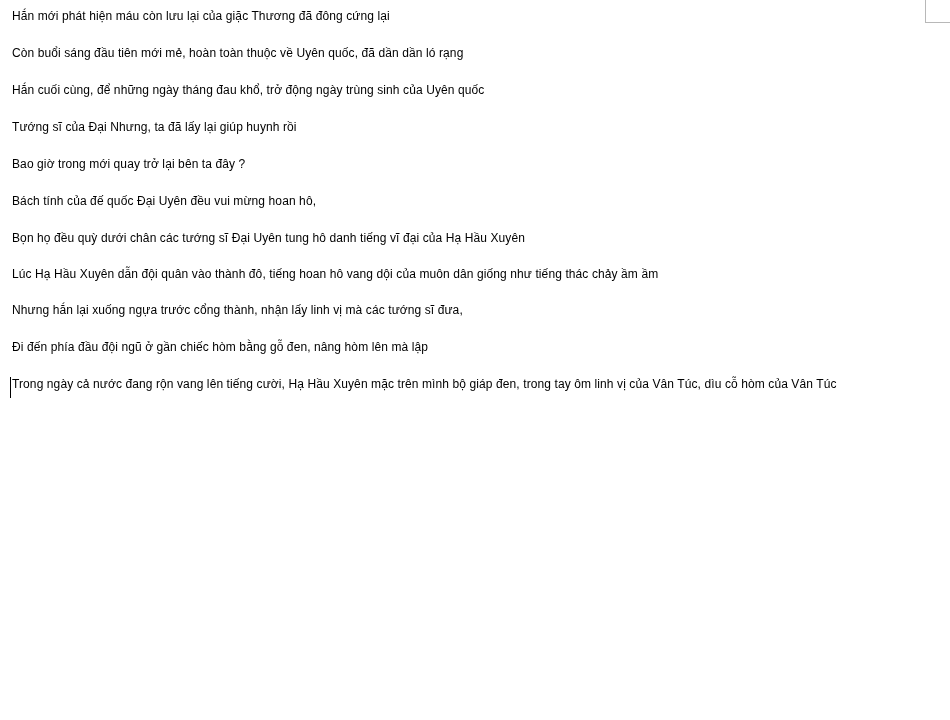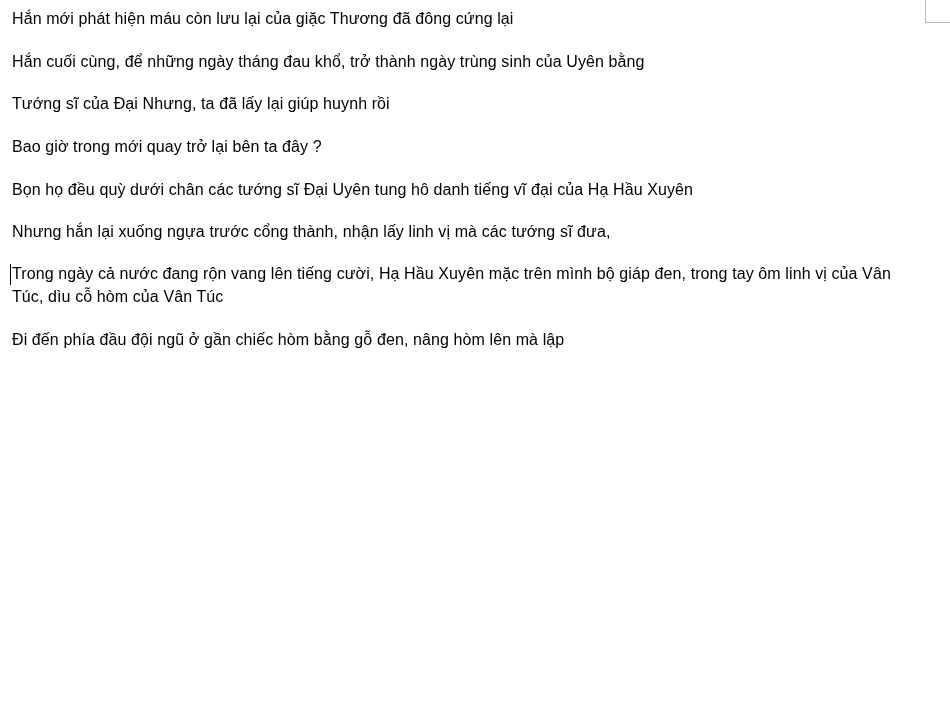--- a/index.html
+++ b/index.html
@@ -37,21 +37,21 @@
   }
   .doc-body {
     position: absolute;
     left: 0;
     top: 0;
     width: 950px;
     padding: 8px 10px 0 12px;
     box-sizing: border-box;
   }
   .para {
-    font-size: 16px;
+    font-size: 12px;
     line-height: 1.42;
     margin: 0 0 20px 0;
     color: #000000;
     letter-spacing: 0.1px;
     max-width: 900px;
   }
   .para.tight {
     margin-bottom: 19px;
     margin-top: 16px;
   }
@@ -70,25 +70,28 @@
 </style>
 </head>
 <body>
 
 <div id="page">
 
   <div class="corner-box"></div>
 
   <div class="doc-body">
     <p class="para">Hắn mới phát hiện máu còn lưu lại của giặc Thương đã đông cứng lại</p>
-    <p class="para">Hắn cuối cùng, để những ngày tháng đau khổ, trở thành ngày trùng sinh của Uyên bằng</p>
+    <p class="para">Còn buổi sáng đầu tiên mới mẻ, hoàn toàn thuộc về Uyên quốc, đã dần dần ló rạng</p>
+    <p class="para">Hắn cuối cùng, để những ngày tháng đau khổ, trở động ngày trùng sinh của Uyên quốc</p>
     <p class="para">Tướng sĩ của Đại Nhưng, ta đã lấy lại giúp huynh rồi</p>
     <p class="para">Bao giờ trong mới quay trở lại bên ta đây ?</p>
+    <p class="para">Bách tính của đế quốc Đại Uyên đều vui mừng hoan hô,</p>
     <p class="para tight">Bọn họ đều quỳ dưới chân các tướng sĩ Đại Uyên tung hô danh tiếng vĩ đại của Hạ Hầu Xuyên</p>
+    <p class="para tight">Lúc Hạ Hầu Xuyên dẫn đội quân vào thành đô, tiếng hoan hô vang dội của muôn dân giống như tiếng thác chảy ầm ầm</p>
     <p class="para">Nhưng hắn lại xuống ngựa trước cổng thành, nhận lấy linh vị mà các tướng sĩ đưa,</p>
+    <p class="para">Đi đến phía đầu đội ngũ ở gần chiếc hòm bằng gỗ đen, nâng hòm lên mà lập</p>
     <p class="para caret-para">
       <span class="caret"></span>
       <span>Trong ngày cả nước đang rộn vang lên tiếng cười, Hạ Hầu Xuyên mặc trên mình bộ giáp đen, trong tay ôm linh vị của Vân Túc, dìu cỗ hòm của Vân Túc</span>
     </p>
-    <p class="para">Đi đến phía đầu đội ngũ ở gần chiếc hòm bằng gỗ đen, nâng hòm lên mà lập</p>
   </div>
 
 </div>
 
 </body></html>

